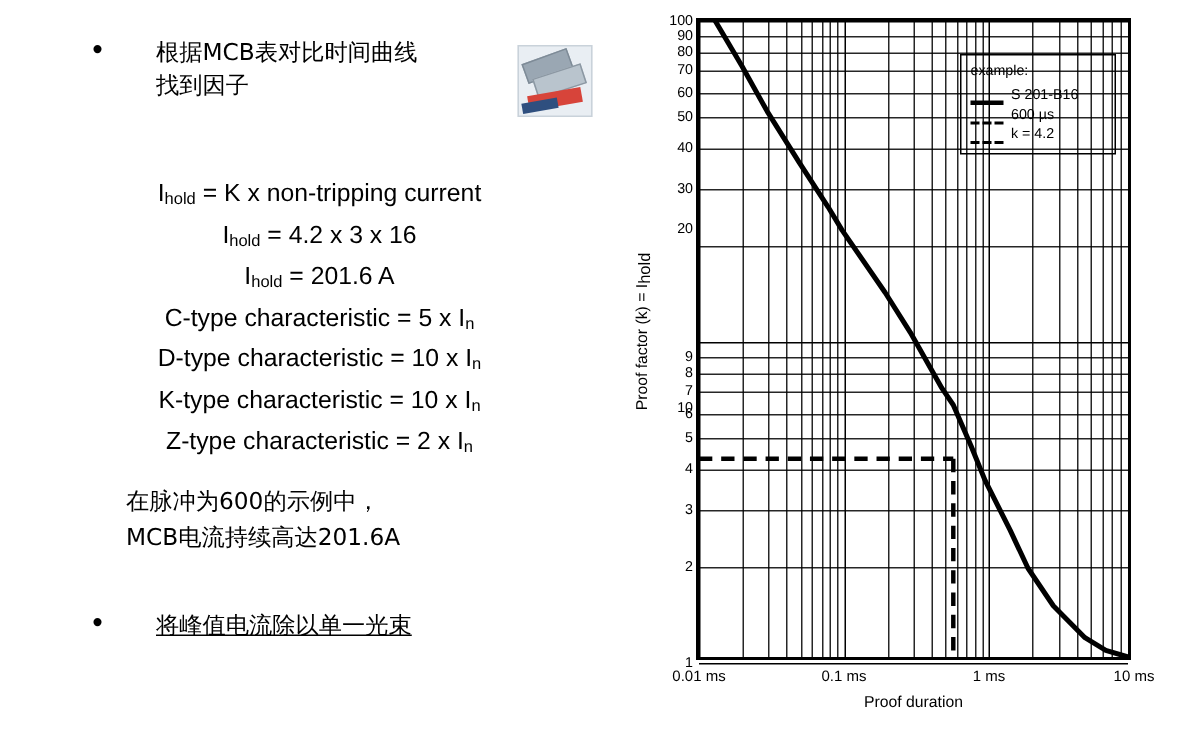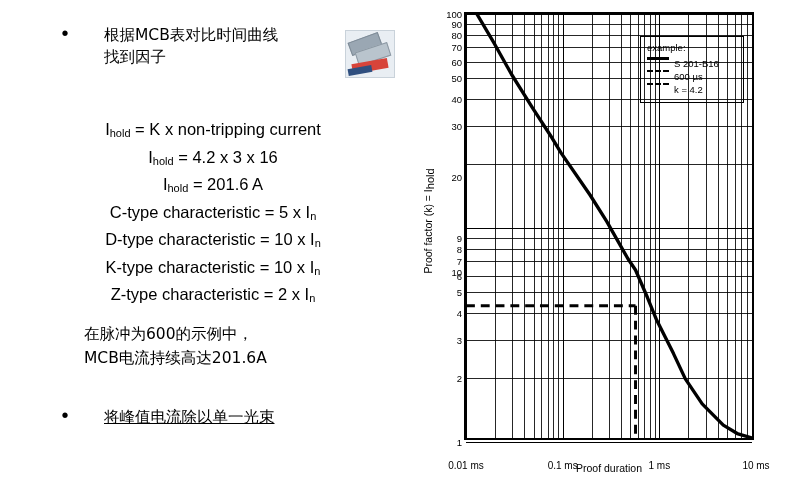--- a/index.html
+++ b/index.html
@@ -58,41 +58,41 @@
   .gl.h{height:1px;left:0;right:0;}
   .gl.major{background:#000;}
   .gl.minor{background:#000;opacity:.85;}
 
   .ylab{
     position:absolute;right:100%;margin-right:4px;
     font-size:9.5px;font-family:"Liberation Sans",sans-serif;color:#000;
     transform:translateY(-50%);white-space:nowrap;text-align:right;width:26px;
   }
   .xlab{
-    position:absolute;top:100%;margin-top:22px;
+    position:absolute;top:100%;margin-top:8px;
     font-size:10px;color:#000;transform:translateX(-50%);white-space:nowrap;
   }
   .axis-title-y{
     position:absolute;left:2px;top:215px;
     transform:rotate(-90deg) translate(-50%,0);transform-origin:left top;
     font-size:10.5px;white-space:nowrap;color:#000;
   }
   .axis-title-x{
     position:absolute;left:44px;width:290px;top:456px;
     text-align:center;font-size:10.5px;color:#000;
   }
 
   
   .legend{
     position:absolute;right:8px;top:22px;width:104px;
     border:1px solid #000;background:#fff;padding:4px 6px 6px 6px;
     font-size:9.5px;line-height:13px;box-sizing:border-box;
   }
   .legend .ltitle{margin-bottom:3px;}
-  .legend .lrow{display:flex;align-items:flex-start;gap:5px;white-space:nowrap;}
+  .legend .lrow{display:flex;align-items:flex-end;gap:5px;white-space:nowrap;}
   .swatch{display:inline-block;width:22px;height:0;border-top:3px solid #000;}
   .swatch.dash{border-top:2px dashed #000;}
   .swatch.dashlong{border-top:2px dashed #000;}
 
   
   .curve{position:absolute;left:0;top:0;width:100%;height:100%;pointer-events:none;}
 </style>
 </head>
 <body>
 
@@ -204,21 +204,21 @@
         <div class="ylab" style="top: 261.5px;">6</div>
         <div class="gl h minor" style="top: 247.1px;"></div>
         <div class="ylab" style="top: 247.1px;">7</div>
         <div class="gl h minor" style="top: 234.7px;"></div>
         <div class="ylab" style="top: 234.7px;">8</div>
         <div class="gl h minor" style="top: 223.8px;"></div>
         <div class="ylab" style="top: 223.8px;">9</div>
         <div class="gl h major" style="top: 214px;"></div>
         <div class="ylab" style="top: 214px; margin-top: 44px;">10</div>
         <div class="gl h minor" style="top: 149.6px;"></div>
-        <div class="ylab" style="top: 163px;">20</div>
+        <div class="ylab" style="top: 139px;">20</div>
         <div class="gl h minor" style="top: 111.9px;"></div>
         <div class="ylab" style="top: 111.9px;">30</div>
         <div class="gl h minor" style="top: 85.2px;"></div>
         <div class="ylab" style="top: 85.2px;">40</div>
         <div class="gl h minor" style="top: 64.4px;"></div>
         <div class="ylab" style="top: 64.4px;">50</div>
         <div class="gl h minor" style="top: 47.5px;"></div>
         <div class="ylab" style="top: 47.5px;">60</div>
         <div class="gl h minor" style="top: 33.1px;"></div>
         <div class="ylab" style="top: 33.1px;">70</div>

